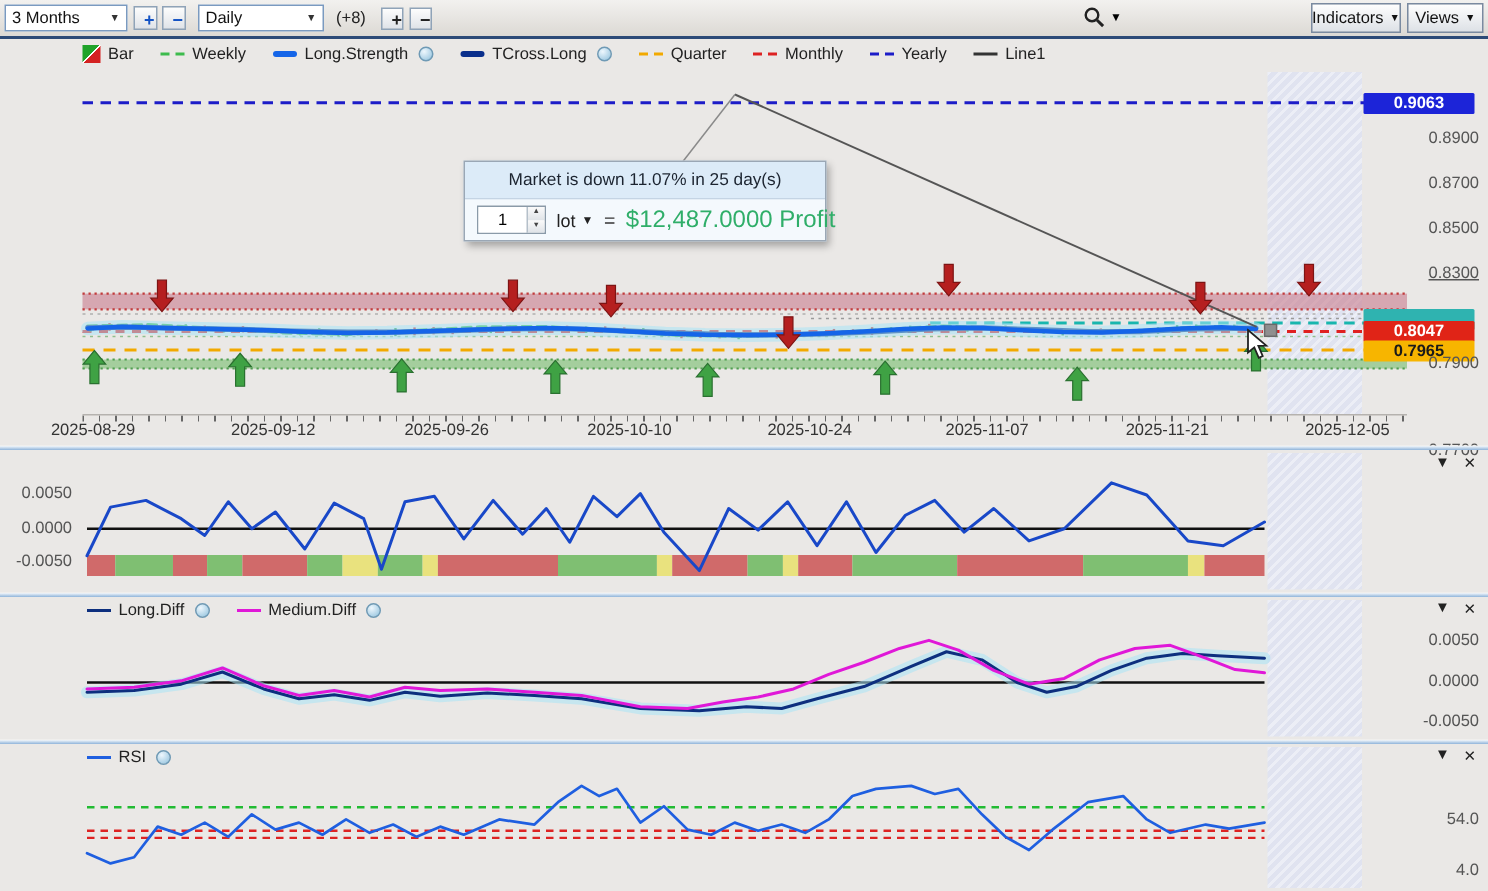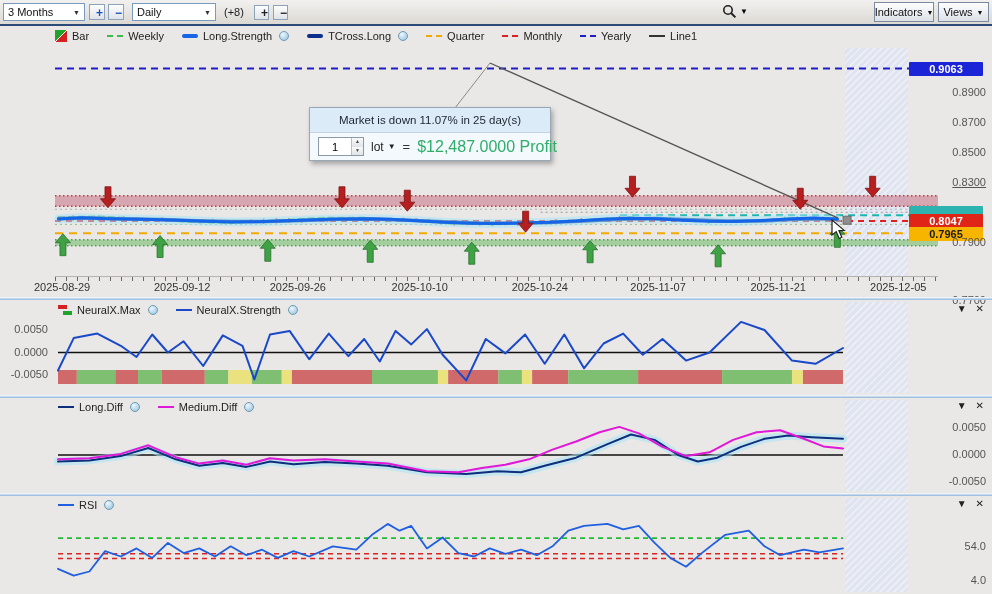--- a/index.html
+++ b/index.html
@@ -173,35 +173,20 @@
     <span class="legend-item">
         <span class="sw sw-dash c-yearly"></span>
         <span>Yearly</span>
       </span>
     <span class="legend-item">
         <span class="sw sw-thin bg-black"></span>
         <span>Line1</span>
       </span>
   </div>
 
-  <div class="legend-row" id="p1-legend">
-    <span class="legend-item">
-        <span class="sw sw-neural">
-          <i class="n-r"></i>
-          <i class="n-g"></i>
-        </span>
-        <span>NeuralX.Max</span>
-        <span class="info-badge"></span>
-      </span>
-    <span class="legend-item">
-        <span class="sw sw-thin bg-strength"></span>
-        <span>NeuralX.Strength</span>
-        <span class="info-badge"></span>
-      </span>
-  </div>
   <div class="panel-ctrls" id="p1-ctrls">
     <span>▼</span>
     <span>✕</span>
   </div>
 
   <div class="legend-row" id="p2-legend">
     <span class="legend-item">
         <span class="sw sw-thin bg-longdiff"></span>
         <span>Long.Diff</span>
         <span class="info-badge"></span>

